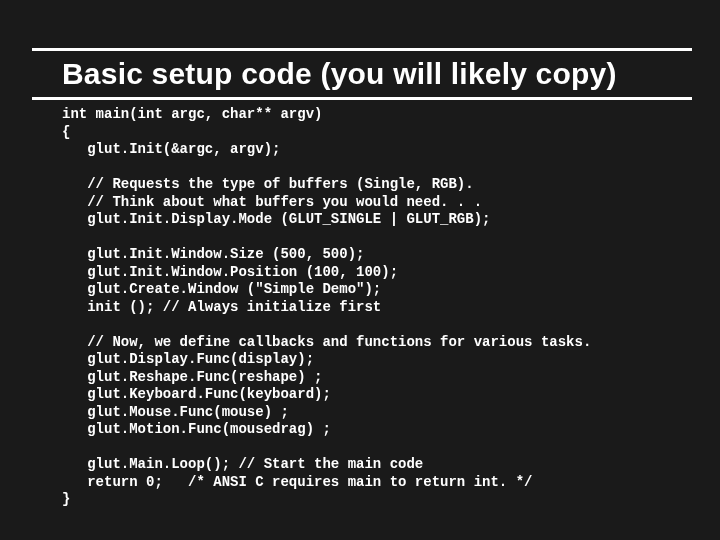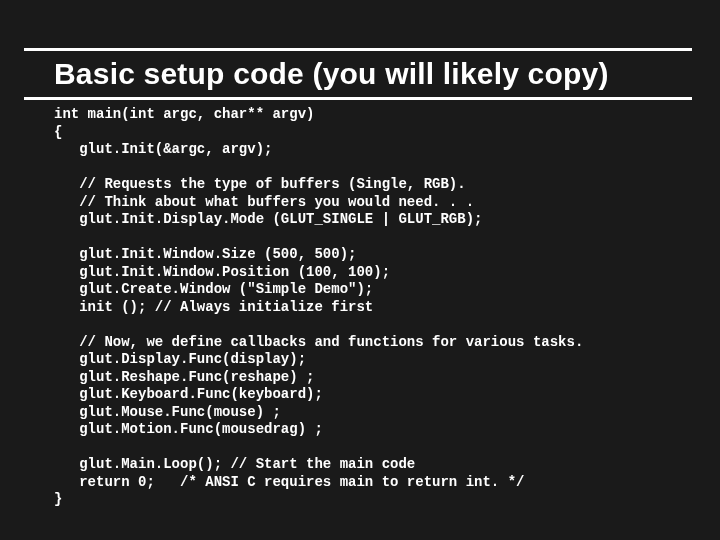--- a/index.html
+++ b/index.html
@@ -8,21 +8,21 @@
     width: 720px;
     height: 540px;
     background: #1a1a1a;
     font-family: Arial, Helvetica, sans-serif;
     overflow: hidden;
   }
   .slide {
     box-sizing: border-box;
     width: 720px;
     height: 480px;
-    padding: 48px 28px 0 24px;
+    padding: 48px 28px 0 32px;
     color: #fff;
   }
   .rule-top {
     border-top: 3px solid #fff;
     margin: 0 0 6px 0;
     width: 100%;
   }
   h1.title {
     font-size: 30px;
     font-weight: 700;

